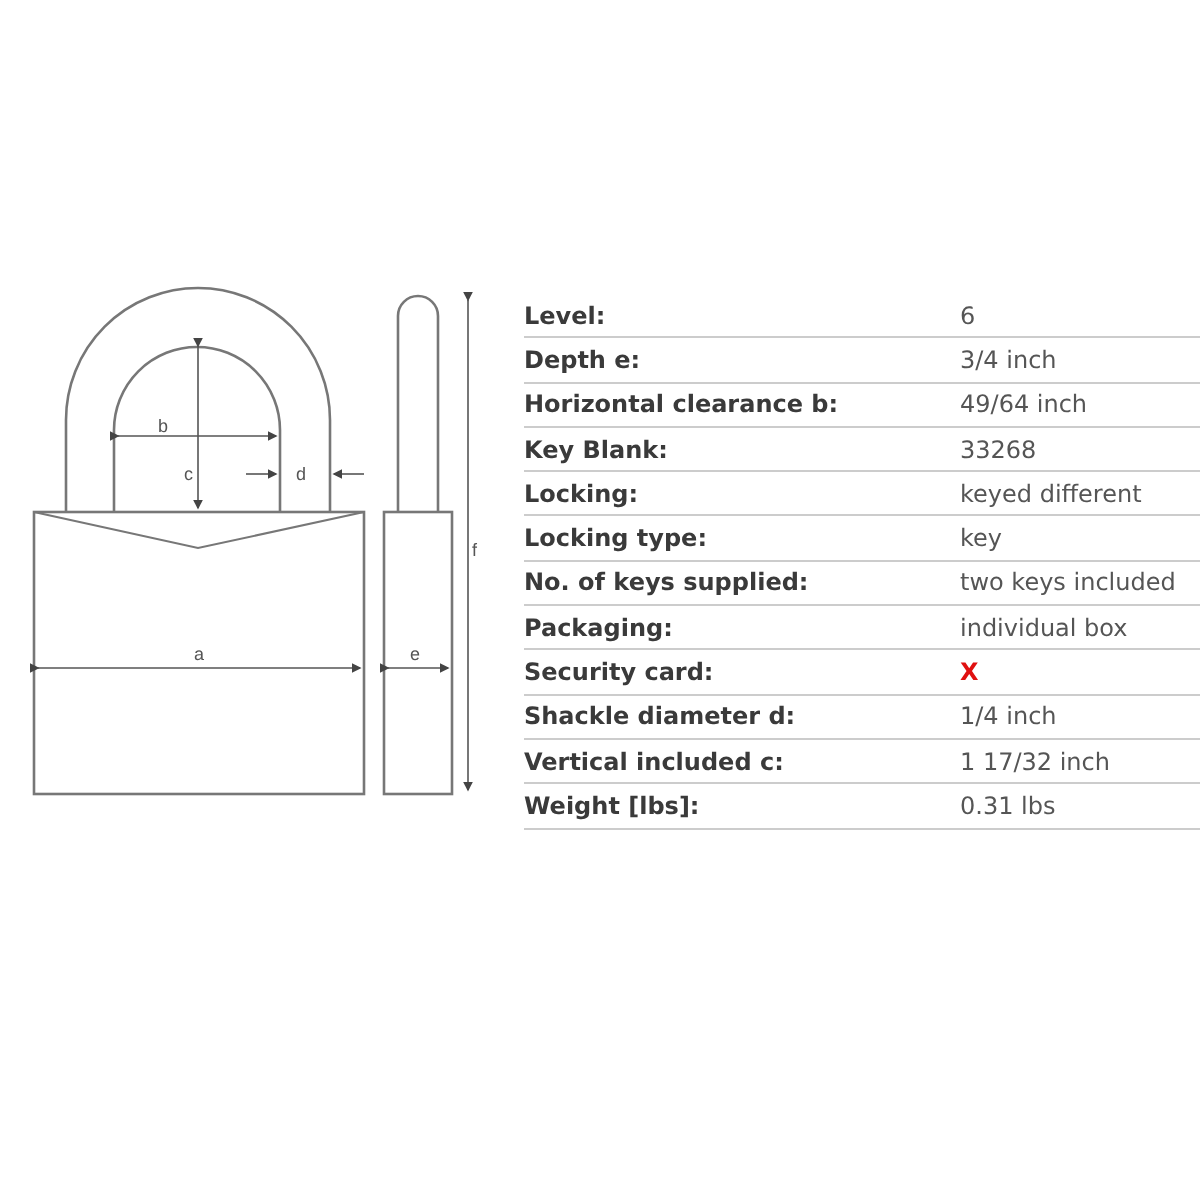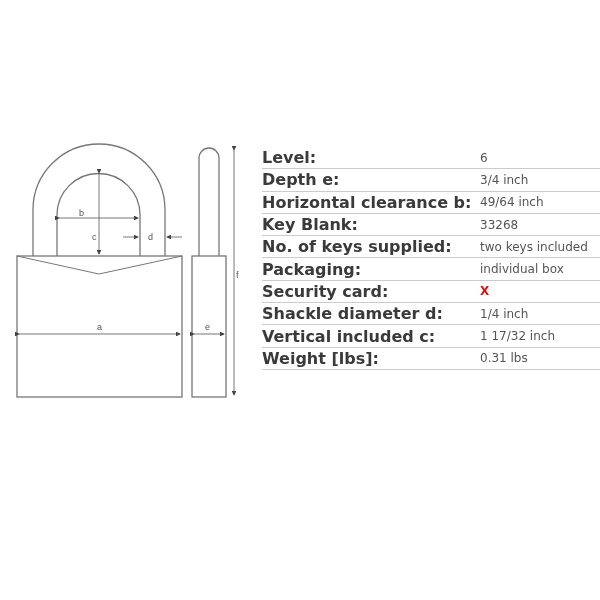--- a/index.html
+++ b/index.html
@@ -4,21 +4,21 @@
 <style>
   html, body { margin: 0; padding: 0; background: #ffffff; }
   body { width: 600px; height: 600px; position: relative; overflow: hidden;
          font-family: "DejaVu Sans", "Liberation Sans", sans-serif; }
   #diagram { position: absolute; left: 0; top: 0; width: 260px; height: 600px; }
   #spec-table { position: absolute; left: 262px; top: 147px; width: 338px;
                 border-collapse: collapse; }
   #spec-table td { height: 21.3px; border-bottom: 1.2px solid #cccccc;
                    font-size: 12.5px; padding: 0; vertical-align: middle; }
   #spec-table td.label { font-weight: bold; color: #3a3a3a; width: 218px;
-                         font-family: "DejaVu Sans", sans-serif; font-size: 16px; }
+                         font-family: "DejaVu Sans", sans-serif; font-size: 12px; }
   #spec-table td.value { color: #555555; font-size: 12px; }
   #spec-table td.value.cross { color: #e01010; font-weight: bold; }
   .dim { font-family: "Liberation Sans", sans-serif; font-size: 9px; fill: #555; }
 </style>
 </head>
 <body>
 
 <svg id="diagram" viewBox="0 0 260 600" xmlns="http://www.w3.org/2000/svg">
   <defs>
     <marker id="arr" markerWidth="6" markerHeight="6" refX="5" refY="3" orient="auto">
@@ -70,20 +70,28 @@
       </tr>
     <tr>
         <td class="label">Horizontal clearance b:</td>
         <td class="value">49/64 inch</td>
       </tr>
     <tr>
         <td class="label">Key Blank:</td>
         <td class="value">33268</td>
       </tr>
     <tr>
+        <td class="label">Locking:</td>
+        <td class="value">keyed different</td>
+      </tr>
+    <tr>
+        <td class="label">Locking type:</td>
+        <td class="value">key</td>
+      </tr>
+    <tr>
         <td class="label">No. of keys supplied:</td>
         <td class="value">two keys included</td>
       </tr>
     <tr>
         <td class="label">Packaging:</td>
         <td class="value">individual box</td>
       </tr>
     <tr>
         <td class="label">Security card:</td>
         <td class="value cross">X</td>

